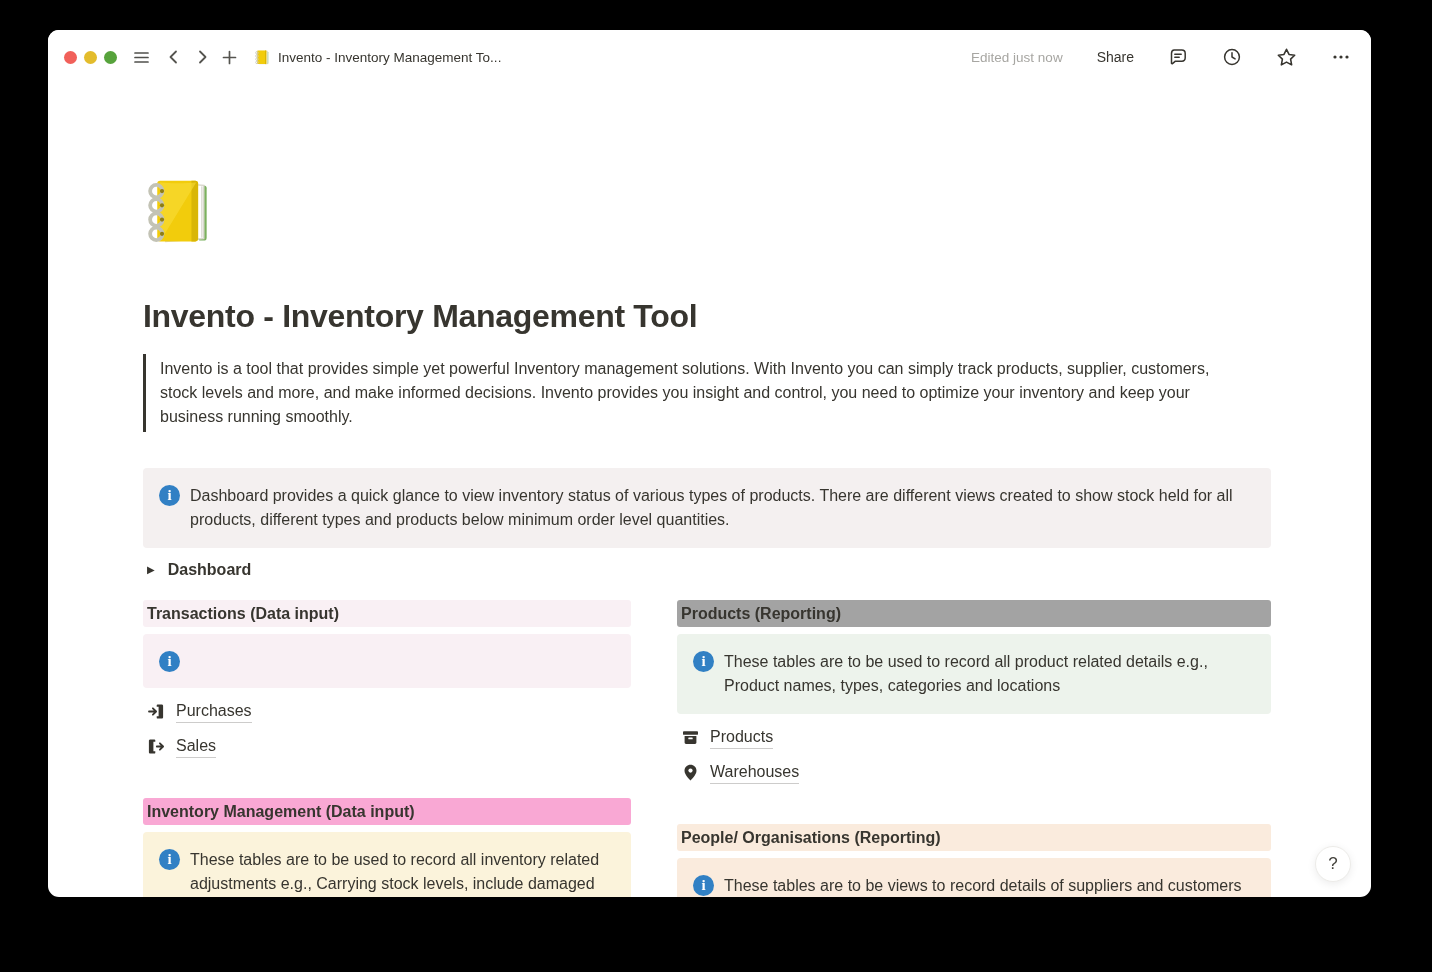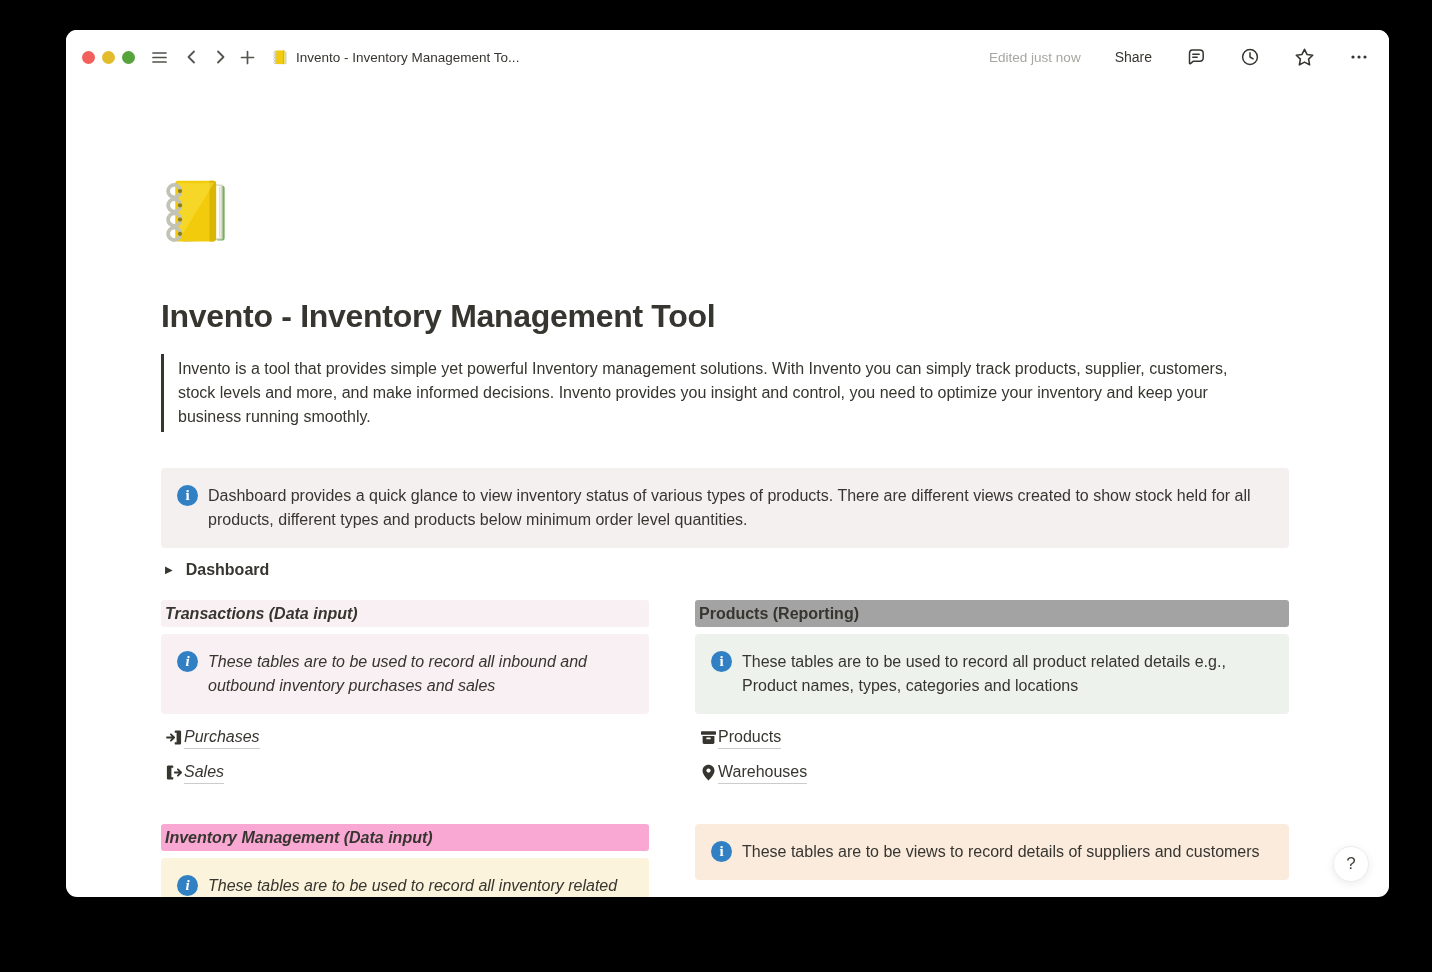--- a/index.html
+++ b/index.html
@@ -5,21 +5,21 @@
   * { box-sizing: border-box; margin: 0; padding: 0; }
   html,body { width: 1432px; height: 972px; }
   body {
     background: #000;
     font-family: "Liberation Sans", "DejaVu Sans", sans-serif;
     color: #37352F;
     position: relative;
     overflow: hidden;
   }
   .window {
-    position: absolute; left: 66px; top: 30px;
+    position: absolute; left: 48px; top: 30px;
     width: 1323px; height: 867px;
     background: #fff; border-radius: 11px;
     overflow: hidden;
     box-shadow: 0 30px 70px rgba(0,0,0,.65);
   }
   
   .titlebar {
     height: 54px; display: flex; align-items: center;
     padding: 0 20px 0 16px; background: #fff;
   }
@@ -59,30 +59,30 @@
     display: flex; align-items: center; justify-content: center;
     font-family: "Liberation Serif", serif; font-weight: 700;
     font-size: 15px; line-height: 1;
   }
   .toggle-row {
     margin-top: 10px; display: flex; align-items: center; gap: 13px;
     padding: 3px 4px; font-size: 16px; font-weight: 600; cursor: pointer; width: max-content;
   }
   .toggle-triangle { font-size: 10px; color: #37352F; transform: translateY(-1px); }
   .columns { display: flex; gap: 46px; margin-top: 18px; align-items: flex-start; }
-  .col-left { width: 488px; flex: 0 0 auto; font-style: italic; }
+  .col-left { width: 488px; flex: 0 0 auto; }
   .col-right { width: 594px; flex: 0 0 auto; }
   .section-header {
     font-size: 16px; font-weight: 700; color: #37352F;
     padding: 4px 4px; border-radius: 3px; line-height: 19px;
   }
   .section .callout { margin-top: 7px; }
   .section-gap { margin-top: 38px; }
   .link-row {
-    display: flex; align-items: center; gap: 0;
+    display: flex; align-items: center; gap: 10px;
     margin: 10px 0 0 4px; padding: 2px 0; cursor: pointer; width: max-content;
   }
   .link-row + .link-row { margin-top: 8px; }
   .link-icon { flex: 0 0 auto; color: #37352F; display: flex; }
   .link-label {
     font-size: 16px; font-weight: 500; color: #37352F;
     border-bottom: 1px solid rgba(55,53,47,.25); padding-bottom: 1px; line-height: 21px;
   }
   .help-btn {
     position: absolute; right: 20px; bottom: 15px;
@@ -214,21 +214,20 @@
     </div>
 
     <div class="columns">
 
       <div class="col-left">
 
         <div class="section">
           <div class="section-header" style="background-color: rgb(249, 240, 244);">Transactions (Data input)</div>
           <div class="callout" style="background-color: rgb(249, 240, 244);">
             <span class="info-badge">i</span>
-            <span>These tables are to be used to record all inbound and outbound inventory purchases and sales</span>
           </div>
           <div class="link-row">
             <span class="link-icon">
               <svg width="19" height="19" viewBox="0 0 19 19">
                 <path d="M10.6 2.4h4.1c.8 0 1.4.6 1.4 1.4v11.4c0 .8-.6 1.4-1.4 1.4h-4.1c-.5 0-.9-.4-.9-.9v-1.5h1.9V4.8H9.7V3.3c0-.5.4-.9.9-.9Z" fill="#37352F"></path>
                 <path d="M2 9.5h6.2M5.9 6.3l3.2 3.2-3.2 3.2" fill="none" stroke="#37352F" stroke-width="1.8" stroke-linecap="round" stroke-linejoin="round"></path>
               </svg>
             </span>
             <span class="link-label">Purchases</span>
           </div>
@@ -275,20 +274,21 @@
               <svg width="19" height="19" viewBox="0 0 19 19">
                 <path d="M9.5 1.8c-3.3 0-6 2.6-6 5.9 0 4.2 6 9.8 6 9.8s6-5.6 6-9.8c0-3.3-2.7-5.9-6-5.9Z" fill="#37352F"></path>
                 <circle cx="9.5" cy="7.6" r="2.1" fill="#fff"></circle>
               </svg>
             </span>
             <span class="link-label">Warehouses</span>
           </div>
         </div>
 
         <div class="section section-gap">
+          <div class="section-header" style="background-color: rgb(250, 235, 221);">People/ Organisations (Reporting)</div>
           <div class="callout" style="background-color: rgb(250, 235, 221);">
             <span class="info-badge">i</span>
             <span>These tables are to be views to record details of suppliers and customers</span>
           </div>
         </div>
       </div>
 
     </div>
   </div>
 

